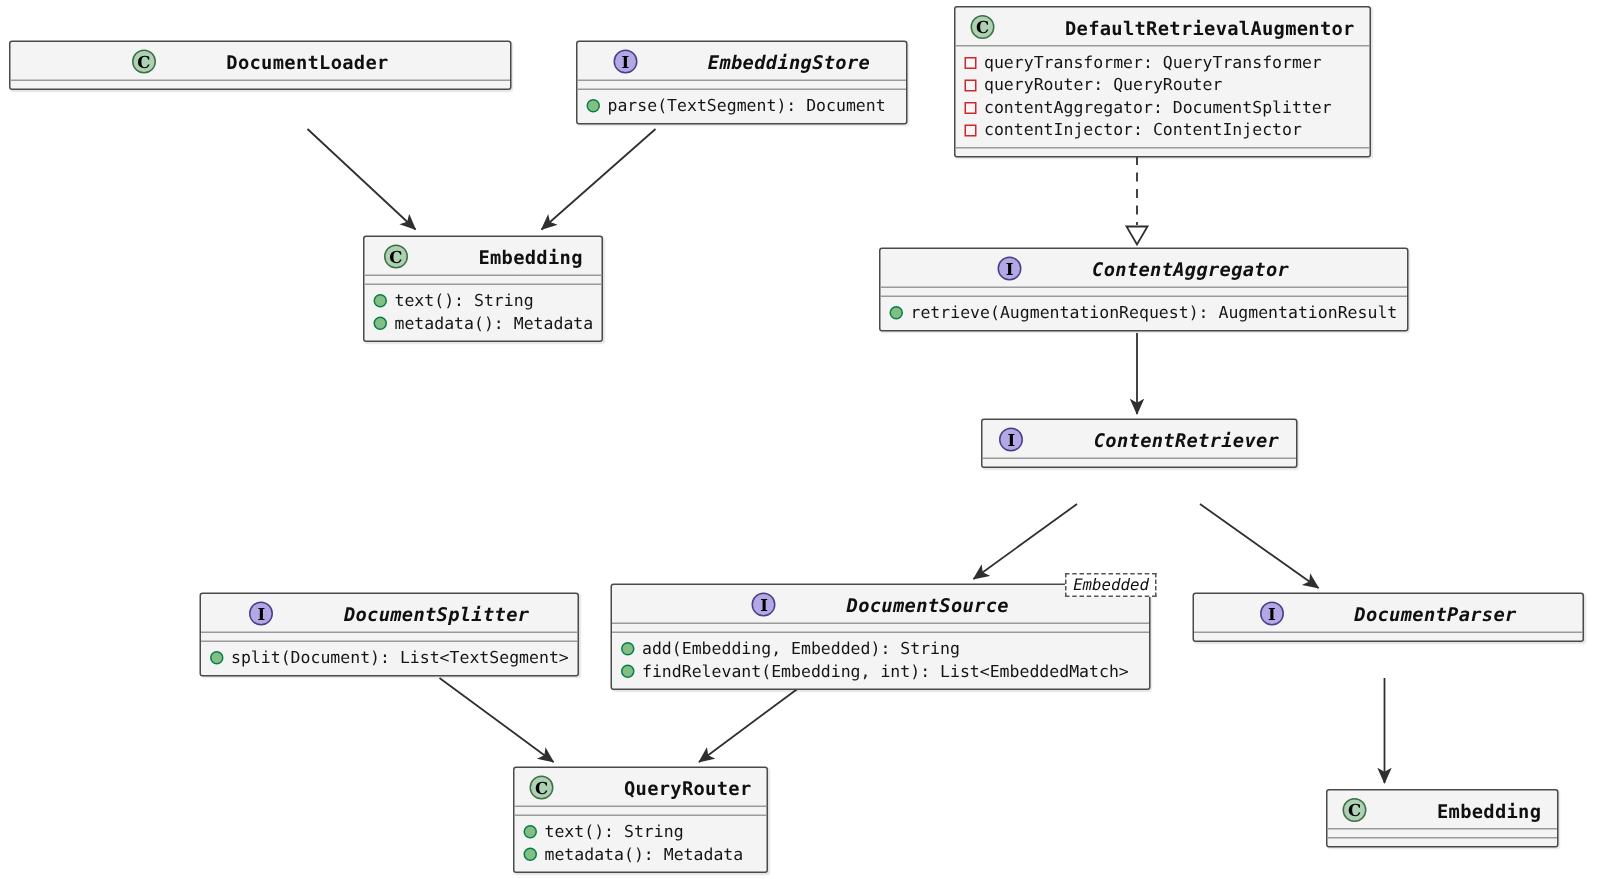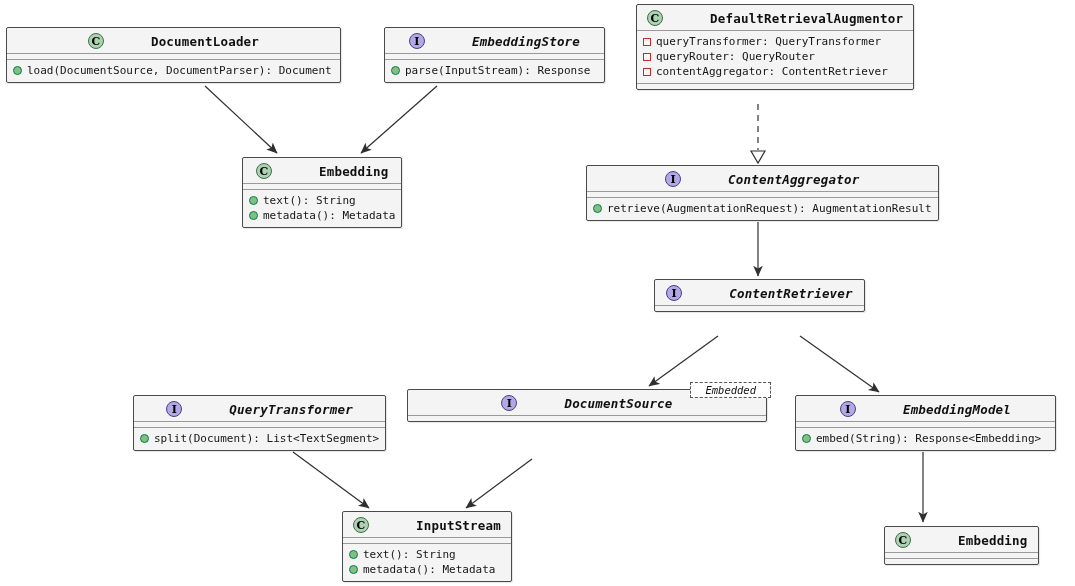--- a/index.html
+++ b/index.html
@@ -18,21 +18,21 @@
     font-family:"DejaVu Serif","Liberation Serif",serif;font-weight:bold;font-size:11px;color:#000;box-sizing:border-box;}
   .icon-class{background:#ADD1B2;border:1.2px solid #3d7044;}
   .icon-iface{background:#B4A7E5;border:1.2px solid #4a3f86;}
   .compartment{border-top:1px solid #9a9a9a;padding:3px 6px 4px 6px;}
   .compartment.empty{padding:0;height:5px;}
   .member{display:flex;align-items:center;gap:5px;white-space:nowrap;line-height:15px;}
   .mtext{font-size:11px;color:#151515;text-align:right;}
   .dot{width:7px;height:7px;border-radius:50%;background:#84BE84;border:1px solid #038048;flex:none;box-sizing:content-box;}
   .square{width:6px;height:6px;background:#fdf4f4;border:1px solid #C82930;flex:none;box-sizing:content-box;}
   .generic-tag{position:absolute;right:-5px;top:-8px;border:1px dashed #555;background:#ffffff;
-    font-style:italic;font-size:10.5px;line-height:14px;padding:0 14px;color:#111;z-index:3;}
+    font-style:italic;font-size:10.5px;line-height:14px;padding:0 4px;color:#111;z-index:3;}
 </style>
 </head>
 <body>
 
 <div class="stage">
   <svg id="edges" width="1075" height="586" viewBox="0 0 1075 586">
     <defs>
       <marker id="arrowhead" markerWidth="11" markerHeight="10" refX="8.5" refY="4" orient="auto">
         <path d="M0,0 L9,4 L0,8 L2.2,4 Z" fill="#2f2f2f"></path>
       </marker>
@@ -48,57 +48,55 @@
       <line x1="532" y1="459" x2="466" y2="508" stroke="#2f2f2f" stroke-width="1.2" marker-end="url(#arrowhead)"></line>
       <line x1="923" y1="452" x2="923" y2="522" stroke="#2f2f2f" stroke-width="1.2" marker-end="url(#arrowhead)"></line>
     </svg>
   <div id="boxes">
       <div class="uml-box" style="left: 6px; top: 27px; min-width: 333px;">
         <div class="uml-title">
           <span class="uml-icon icon-class">C</span>
           <span class="uml-name">DocumentLoader</span>
         </div>
         <div class="compartment empty"></div>
-        <div class="compartment">
-          <div class="member">
-            <span class="dot"></span>
-            <span class="mtext">load(DocumentSource, DocumentParser): Document</span>
-          </div>
-        </div>
       </div>
       <div class="uml-box iface" style="left: 384px; top: 27px; min-width: 219px;">
         <div class="uml-title">
           <span class="uml-icon icon-iface">I</span>
           <span class="uml-name">EmbeddingStore</span>
         </div>
         <div class="compartment empty"></div>
         <div class="compartment">
           <div class="member">
             <span class="dot"></span>
-            <span class="mtext">parse(InputStream): Response</span>
+            <span class="mtext">parse(TextSegment): Document</span>
           </div>
         </div>
       </div>
       <div class="uml-box" style="left: 636px; top: 4px; min-width: 270px;">
         <div class="uml-title">
           <span class="uml-icon icon-class">C</span>
           <span class="uml-name">DefaultRetrievalAugmentor</span>
         </div>
         <div class="compartment">
           <div class="member">
             <span class="square"></span>
             <span class="mtext">queryTransformer: QueryTransformer</span>
           </div>
           <div class="member">
             <span class="square"></span>
             <span class="mtext">queryRouter: QueryRouter</span>
           </div>
           <div class="member">
             <span class="square"></span>
-            <span class="mtext">contentAggregator: ContentRetriever</span>
+            <span class="mtext">contentAggregator: DocumentSplitter</span>
+          </div>
+          <div class="member">
+            <span class="square"></span>
+            <span class="mtext">contentInjector: ContentInjector</span>
           </div>
         </div>
         <div class="compartment empty"></div>
       </div>
       <div class="uml-box" style="left: 242px; top: 157px; min-width: 152px;">
         <div class="uml-title">
           <span class="uml-icon icon-class">C</span>
           <span class="uml-name">Embedding</span>
         </div>
         <div class="compartment empty"></div>
@@ -129,55 +127,59 @@
       <div class="uml-box iface" style="left: 654px; top: 279px; min-width: 209px;">
         <div class="uml-title">
           <span class="uml-icon icon-iface">I</span>
           <span class="uml-name">ContentRetriever</span>
         </div>
         <div class="compartment empty"></div>
       </div>
       <div class="uml-box iface" style="left: 133px; top: 395px; min-width: 245px;">
         <div class="uml-title">
           <span class="uml-icon icon-iface">I</span>
-          <span class="uml-name">QueryTransformer</span>
+          <span class="uml-name">DocumentSplitter</span>
         </div>
         <div class="compartment empty"></div>
         <div class="compartment">
           <div class="member">
             <span class="dot"></span>
             <span class="mtext">split(Document): List&lt;TextSegment&gt;</span>
           </div>
         </div>
       </div>
       <div class="uml-box iface" style="left: 407px; top: 389px; min-width: 358px;">
         <div class="uml-title">
           <span class="uml-icon icon-iface">I</span>
           <span class="uml-name">DocumentSource</span>
         </div>
         <div class="compartment empty"></div>
+        <div class="compartment">
+          <div class="member">
+            <span class="dot"></span>
+            <span class="mtext">add(Embedding, Embedded): String</span>
+          </div>
+          <div class="member">
+            <span class="dot"></span>
+            <span class="mtext">findRelevant(Embedding, int): List&lt;EmbeddedMatch&gt;</span>
+          </div>
+        </div>
         <div class="generic-tag">Embedded</div>
       </div>
       <div class="uml-box iface" style="left: 795px; top: 395px; min-width: 259px;">
         <div class="uml-title">
           <span class="uml-icon icon-iface">I</span>
-          <span class="uml-name">EmbeddingModel</span>
-        </div>
-        <div class="compartment empty"></div>
-        <div class="compartment">
-          <div class="member">
-            <span class="dot"></span>
-            <span class="mtext">embed(String): Response&lt;Embedding&gt;</span>
-          </div>
-        </div>
+          <span class="uml-name">DocumentParser</span>
+        </div>
+        <div class="compartment empty"></div>
       </div>
       <div class="uml-box" style="left: 342px; top: 511px; min-width: 151px;">
         <div class="uml-title">
           <span class="uml-icon icon-class">C</span>
-          <span class="uml-name">InputStream</span>
+          <span class="uml-name">QueryRouter</span>
         </div>
         <div class="compartment empty"></div>
         <div class="compartment">
           <div class="member">
             <span class="dot"></span>
             <span class="mtext">text(): String</span>
           </div>
           <div class="member">
             <span class="dot"></span>
             <span class="mtext">metadata(): Metadata</span>

